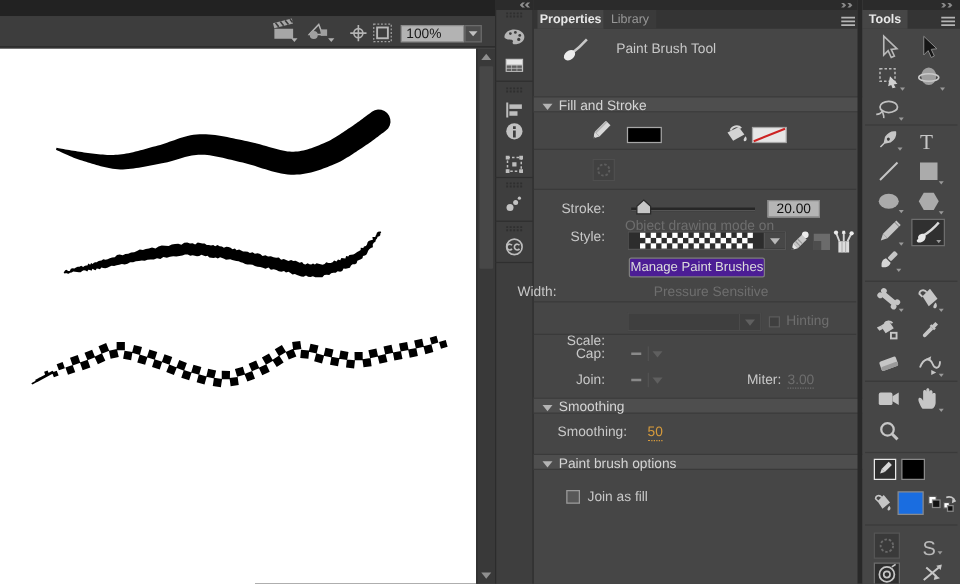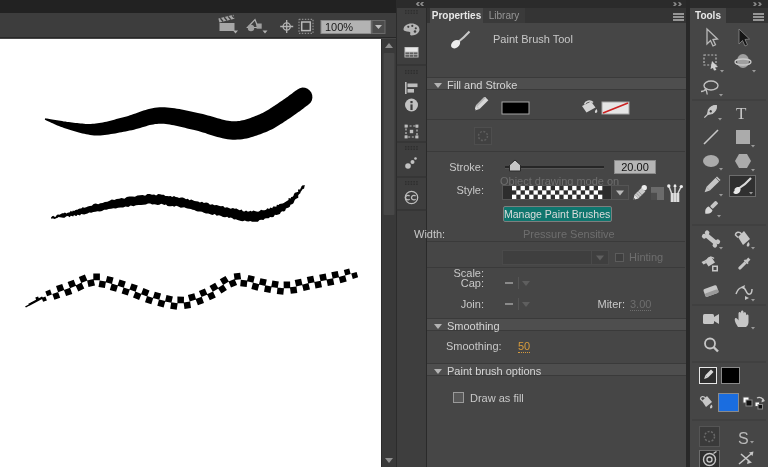--- a/index.html
+++ b/index.html
@@ -234,21 +234,21 @@
  <g transform="translate(35,0)">
   <path d="M3.5 9 L1 2.5 M7 9 L7 1 M10 9 L13 3" stroke="#d6d6d6" stroke-width="1.5" fill="none"></path>
   <circle cx="0.8" cy="2" r="1.7" fill="#ececec"></circle>
   <circle cx="13.3" cy="2.6" r="1.7" fill="#ececec"></circle>
   <path d="M6 0.5 l2 0 l0.5 2.5 l-3 0 z" fill="#ececec"></path>
   <rect x="2.7" y="9" width="8.6" height="9" fill="#dcdcdc"></rect>
   <path d="M5.6 9 v9 M8.5 9 v9" stroke="#aaa" stroke-width="0.8"></path>
  </g>
 </svg>
 
-<div class="abs" style="left:503px;top:206px;width:109px;height:16px;background:#0f766e;border:1px solid #7e7e7e;border-radius:2px;color:#dcdcdc;font-size:10.5px;line-height:15px;white-space:nowrap;">Manage Paint Brushes</div>
+<div class="abs" style="left:503px;top:206px;width:109px;height:16px;background:#4c1d95;border:1px solid #7e7e7e;border-radius:2px;color:#dcdcdc;font-size:10.5px;text-align:center;line-height:15px;white-space:nowrap;">Manage Paint Brushes</div>
 
 <div class="lbl" style="left:414px;top:228px;width:57px;">Width:</div>
 <div class="lbl dim" style="left:523px;top:228px;">Pressure Sensitive</div>
 <div class="abs" style="left:427px;top:241px;width:258px;height:1px;background:#3a3a3a;"></div>
 
 <div class="lbl" style="left:427px;top:251px;width:57px;text-align:right;margin-top:16px;">Scale:</div>
 <div class="abs" style="left:502px;top:250px;width:107px;height:15px;background:#3f3f3f;border:1px solid #4a4a4a;"></div>
 <svg class="abs" style="left:591px;top:251px;" width="18" height="13">
     <rect x="0" y="0" width="1" height="13" fill="#4a4a4a"></rect>
     <path d="M5 4.5 l8 0 l-4 5 z" fill="#5f5f5f"></path>
@@ -275,21 +275,21 @@
 <div class="hdr" style="top:318px;padding-left:12px;">
     <span>Smoothing</span>
   </div>
 <div class="lbl" style="left:446px;top:340px;">Smoothing:</div>
 <div class="abs" style="left:518px;top:340px;font-size:11px;color:#d79b3c;border-bottom:1px dotted #d79b3c;">50</div>
 
 <div class="hdr" style="top:363px;">
     <span>Paint brush options</span>
   </div>
 <div class="abs" style="left:453px;top:392px;width:11px;height:11px;background:#585858;border:1px solid #9a9a9a;"></div>
-<div class="lbl" style="left:470px;top:392px;">Draw as fill</div>
+<div class="lbl" style="left:470px;top:392px;">Join as fill</div>
 
 <div class="abs" style="left:686px;top:0;width:4px;height:467px;background:#282828;"></div>
 <div class="abs" style="left:690px;top:0;width:78px;height:467px;background:#464646;"></div>
 <div class="abs" style="left:690px;top:0;width:78px;height:8px;background:#2b2b2b;"></div>
 <div class="abs" style="left:690px;top:8px;width:78px;height:15px;background:#343434;"></div>
 <div class="abs" style="left:690px;top:8px;width:36px;height:15px;background:#464646;color:#e8e8e8;font-size:10px;font-weight:bold;text-align:center;line-height:15px;">Tools</div>
 <svg class="abs" style="left:752px;top:1px;" width="14" height="21">
  <path d="M1 1.5 l2.5 0 l2 2 l-2 2 l-2.5 0 l2 -2 Z M6.5 1.5 l2.5 0 l2 2 l-2 2 l-2.5 0 l2 -2 Z" fill="#8a8a8a" transform="scale(0.9)"></path>
  <g stroke="#b5b5b5" stroke-width="1.4">
       <path d="M1 13 h11 M1 16 h11 M1 19 h11"></path>

